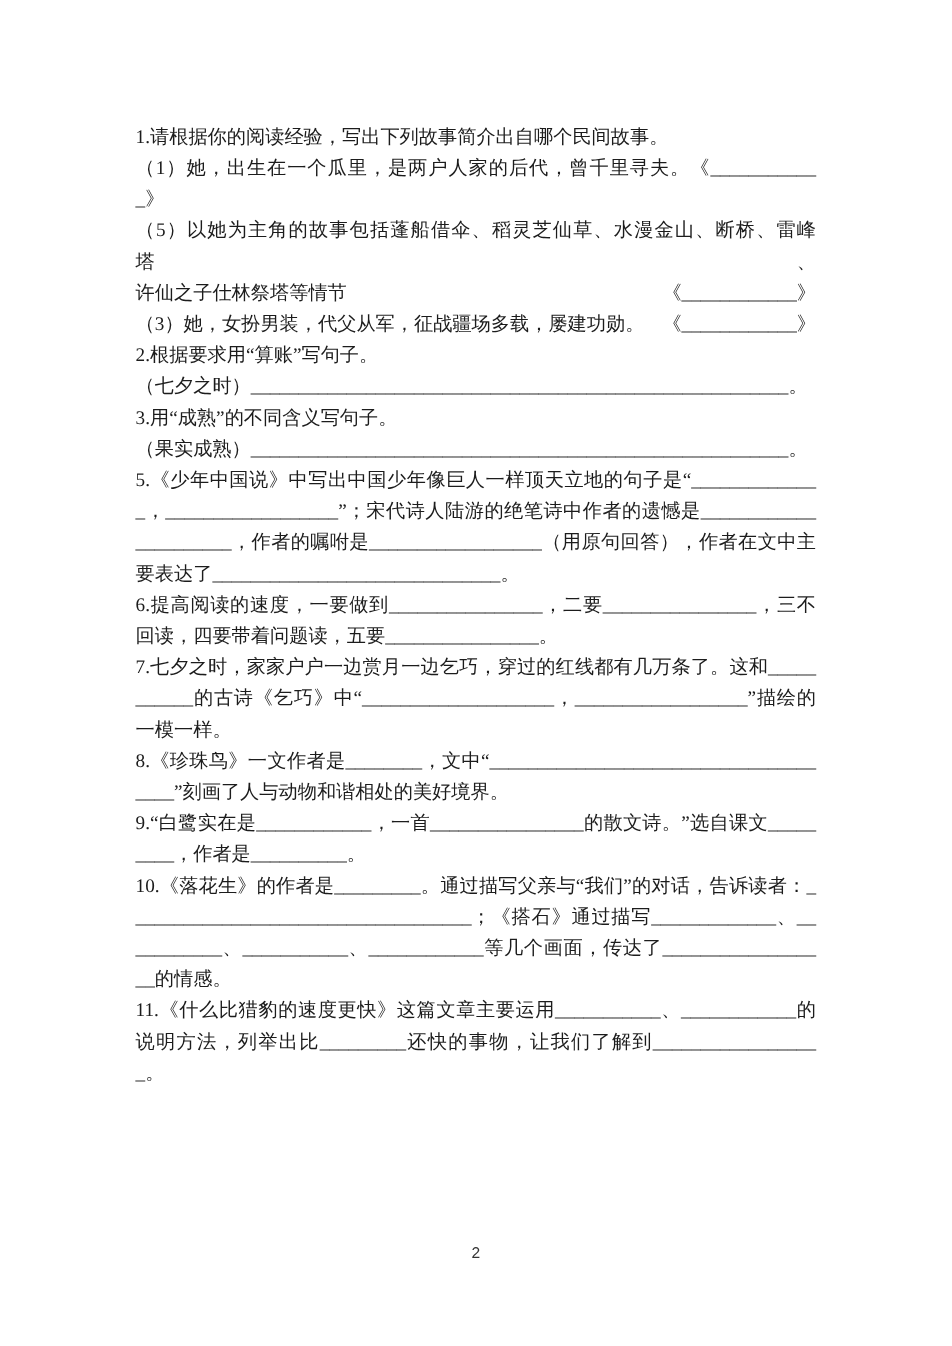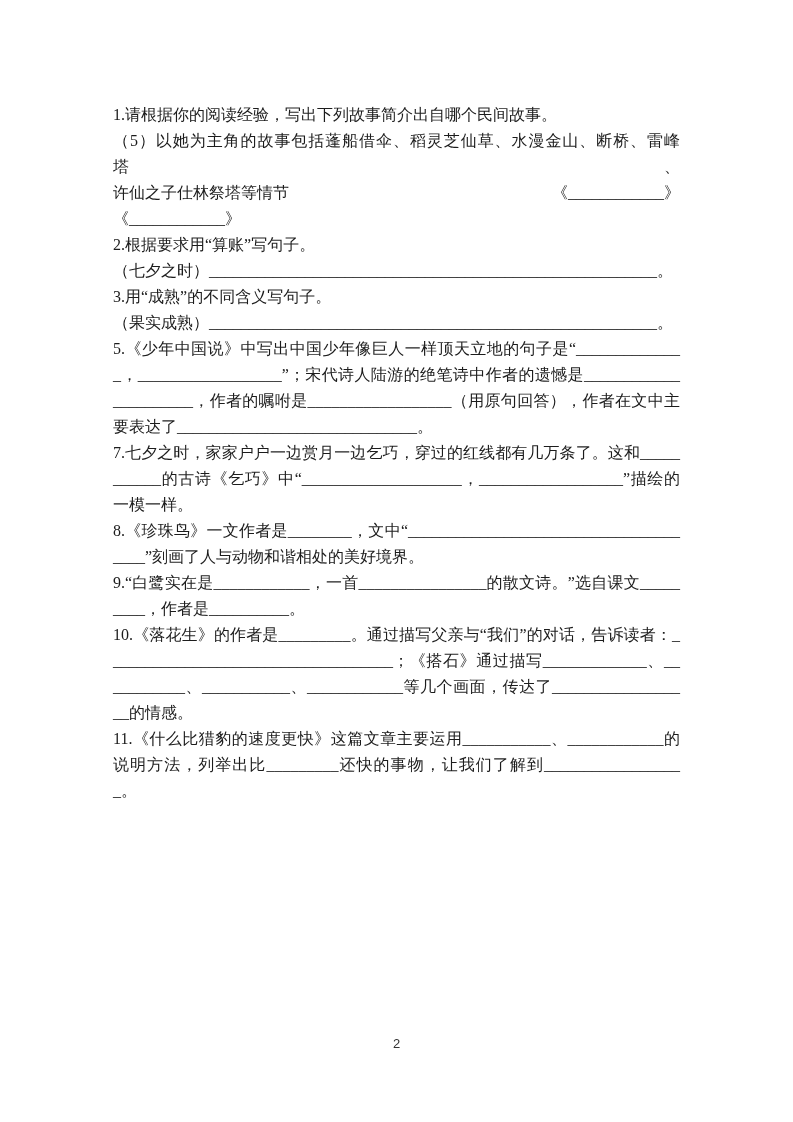--- a/index.html
+++ b/index.html
@@ -58,45 +58,48 @@
   }
 </style>
 </head>
 <body>
 
 <div class="sheet">
 
 
   <p class="para">1.请根据你的阅读经验，写出下列故事简介出自哪个民间故事。</p>
 
+  <p class="para">（1）她，出生在一个瓜里，是两户人家的后代，曾千里寻夫。《____________》</p>
 
   <p class="para stretch-last">（5）以她为主角的故事包括蓬船借伞、稻灵芝仙草、水漫金山、断桥、雷峰塔、</p>
 
   <div class="flexline">
     <span class="left">许仙之子仕林祭塔等情节</span>
     <span class="right">《____________》</span>
   </div>
 
   <div class="flexline">
+    <span class="left">（3）她，女扮男装，代父从军，征战疆场多载，屡建功勋。</span>
     <span class="right">《____________》</span>
   </div>
 
   <p class="para">2.根据要求用“算账”写句子。</p>
 
   <p class="para">（七夕之时）________________________________________________________。</p>
 
 
   <p class="para">3.用“成熟”的不同含义写句子。</p>
 
   <p class="para">（果实成熟）________________________________________________________。</p>
 
 
 
   <p class="para">5.《少年中国说》中写出中国少年像巨人一样顶天立地的句子是“______________，__________________”；宋代诗人陆游的绝笔诗中作者的遗憾是______________________，作者的嘱咐是__________________（用原句回答），作者在文中主要表达了______________________________。</p>
 
+  <p class="para">6.提高阅读的速度，一要做到________________，二要________________，三不回读，四要带着问题读，五要________________。</p>
 
   <p class="para">7.七夕之时，家家户户一边赏月一边乞巧，穿过的红线都有几万条了。这和___________的古诗《乞巧》中“____________________，__________________”描绘的一模一样。</p>
 
   <p class="para">8.《珍珠鸟》一文作者是________，文中“______________________________________”刻画了人与动物和谐相处的美好境界。</p>
 
   <p class="para">9.“白鹭实在是____________，一首________________的散文诗。”选自课文_________，作者是__________。</p>
 
   <p class="para">10.《落花生》的作者是_________。通过描写父亲与“我们”的对话，告诉读者：____________________________________；《搭石》通过描写_____________、___________、___________、____________等几个画面，传达了__________________的情感。</p>
 
   <p class="para">11.《什么比猎豹的速度更快》这篇文章主要运用___________、____________的说明方法，列举出比_________还快的事物，让我们了解到__________________。</p>

